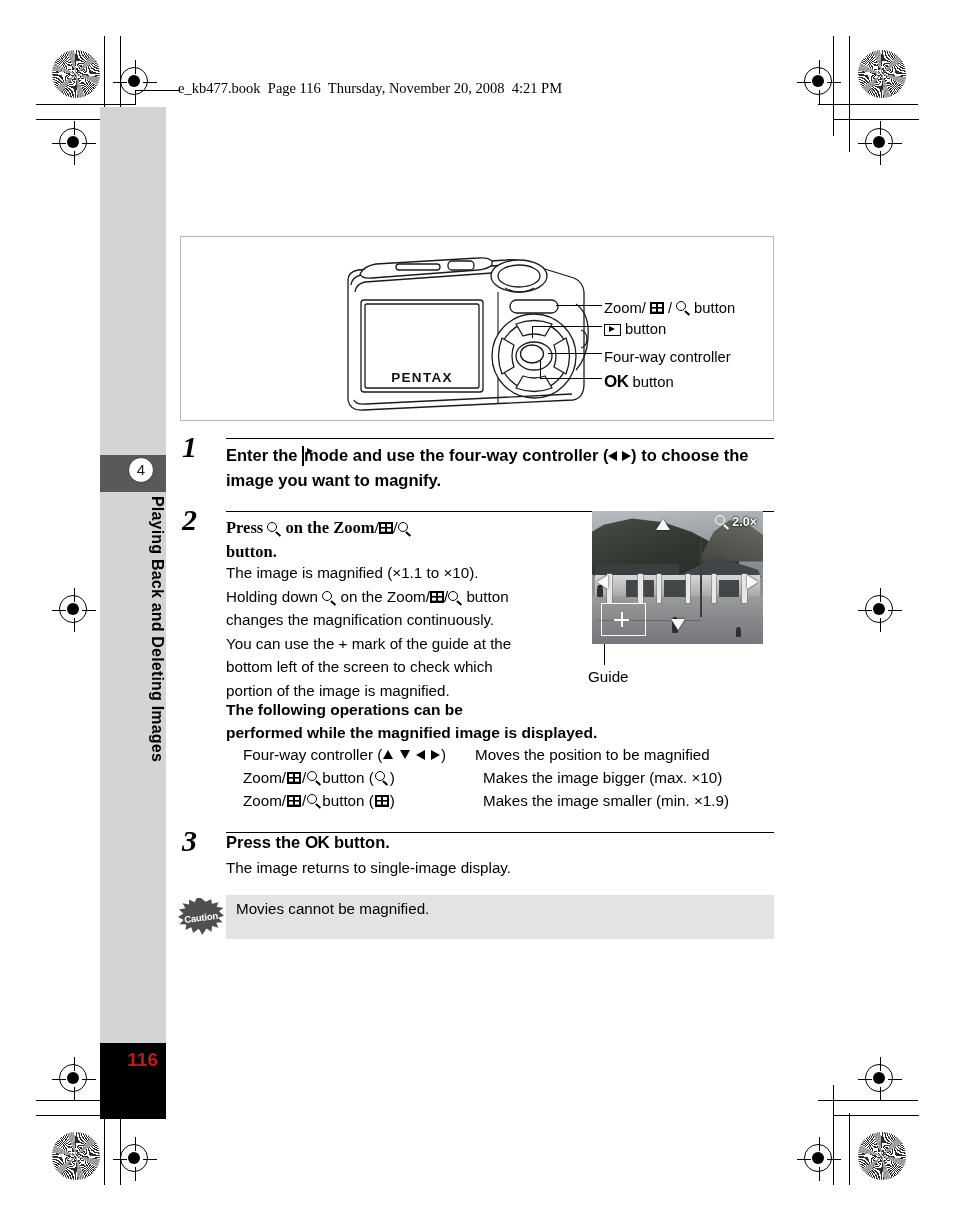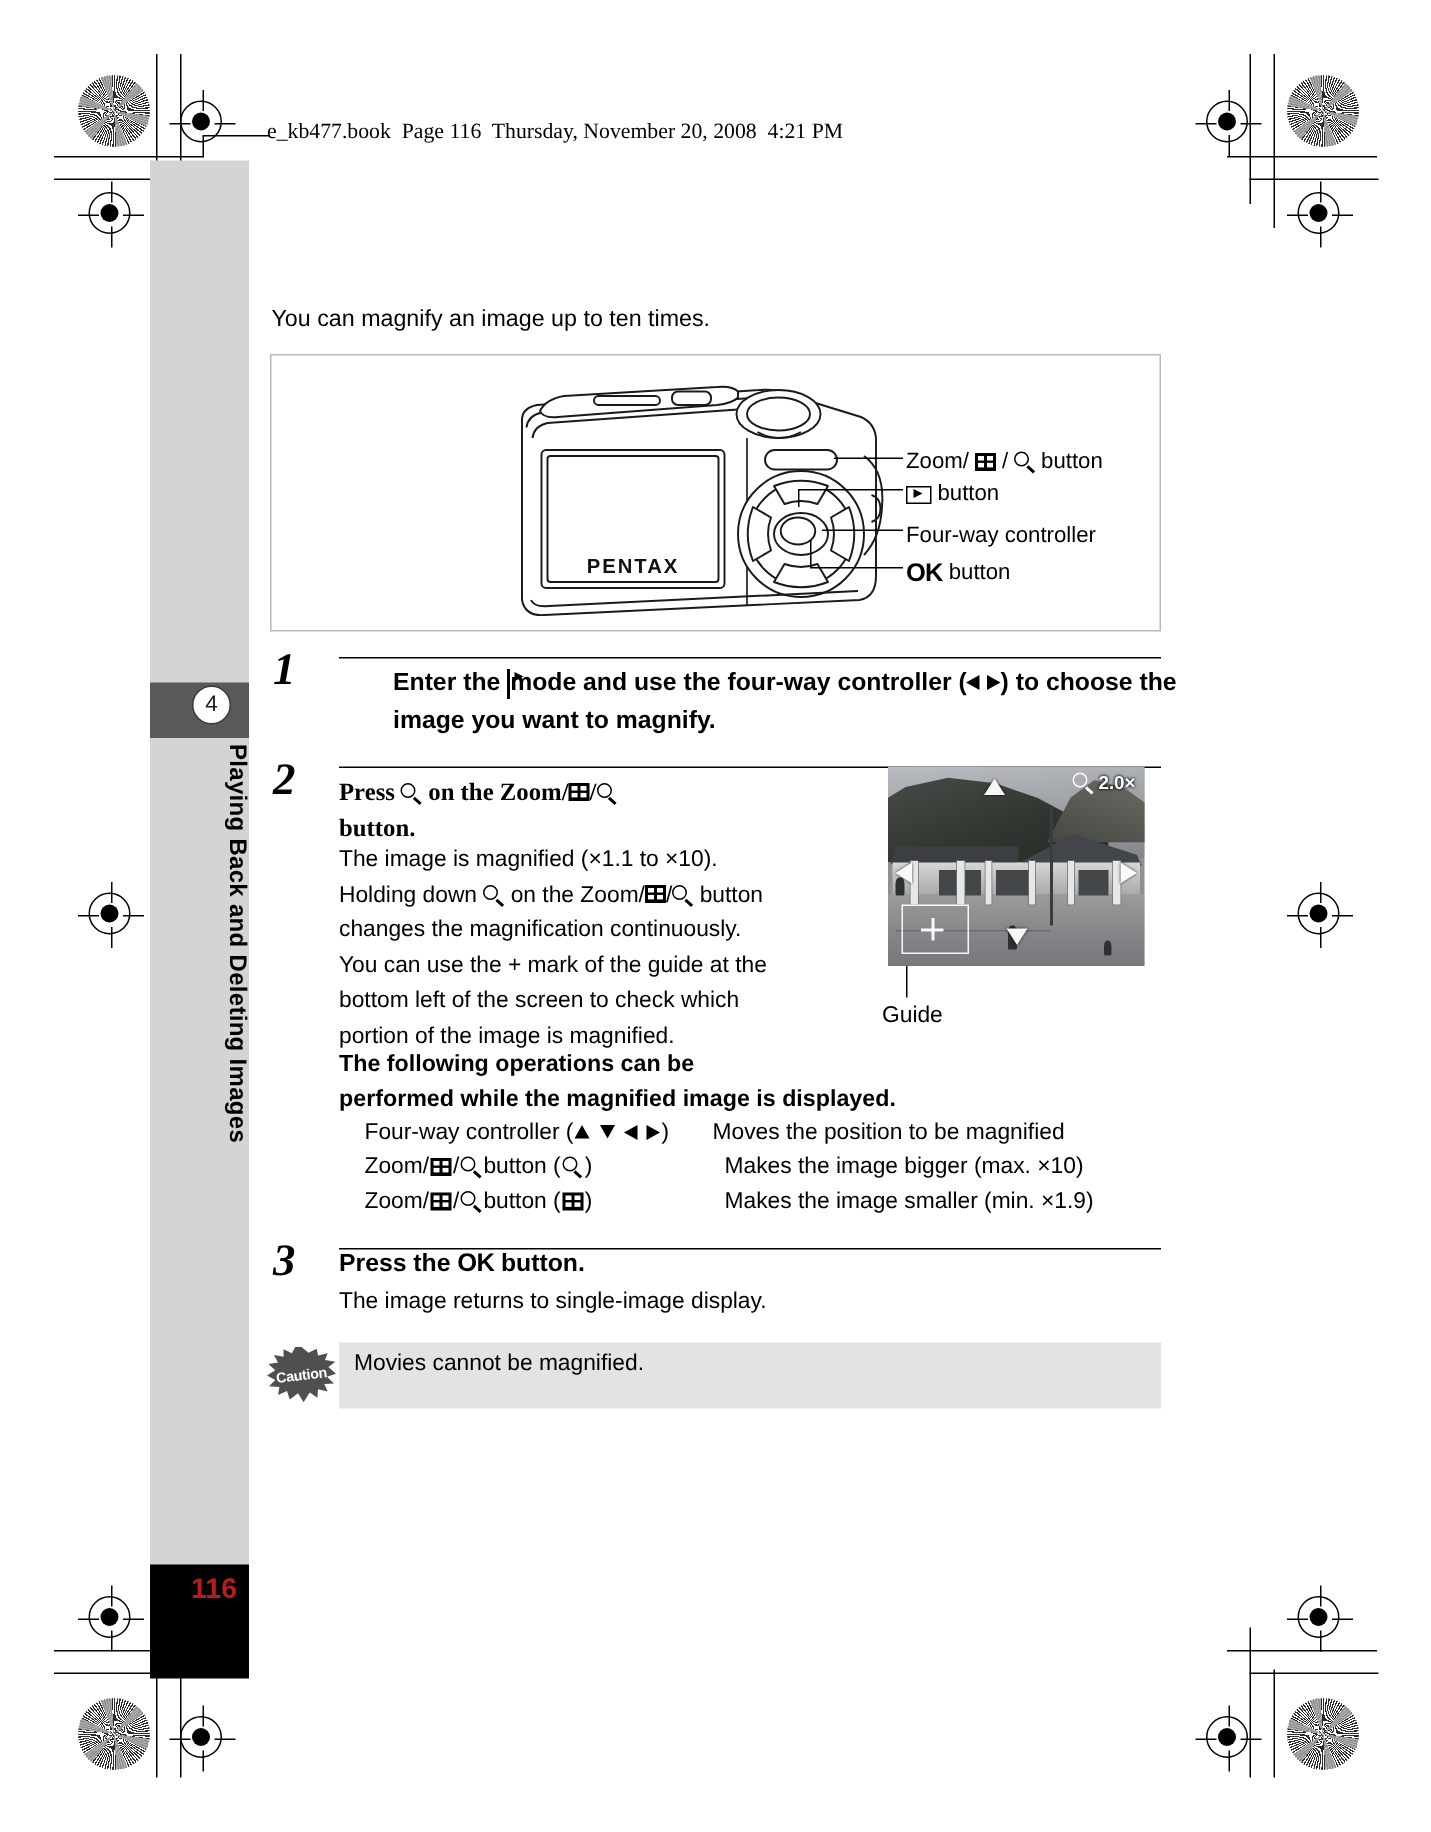--- a/index.html
+++ b/index.html
@@ -552,21 +552,20 @@
   <div class="runhead" style="left:178px; top:80px;">e_kb477.book  Page 116  Thursday, November 20, 2008  4:21 PM</div>
   <div class="cropline h" style="left:136px; top:90px; width:44px;"></div>
 
   <div class="sidebar"></div>
   <div class="chapter-bar"></div>
   <div class="chapter-badge">4</div>
   <div class="sidetext">Playing Back and Deleting Images</div>
   <div class="pagenum-box"></div>
   <div class="pagenum">116</div>
 
-  <div class="intro">You can magnify an image up to ten times.</div>
 
   <div class="figbox"></div>
 
   <div class="camera-wrap">
     <svg viewBox="0 0 260 166" width="260" height="166" xmlns="http://www.w3.org/2000/svg">
       <g fill="none" stroke="#1a1a1a" stroke-width="1.3" stroke-linejoin="round">
 
         <path d="M10 28 Q10 20 20 18 L168 8 Q178 7 184 10 L236 26 Q245 30 246 40 L246 132
                  Q246 146 235 148 L25 158 Q12 159 10 148 Z" fill="#ffffff"></path>
 
@@ -631,21 +630,21 @@
       <span>Four-way controller</span>
     </div>
     <div class="callout" style="margin-top:3px;">
       <span class="okglyph">OK</span>
         <span> button</span>
     </div>
   </div>
 
   <div class="stepnum" style="left:182px; top:430px;">1</div>
   <div class="steprule" style="left:226px; top:438px; width:548px;"></div>
-  <div class="stephead" style="left:226px; top:443px; width:550px;margin-left:36px;">
+  <div class="stephead" style="left:226px; top:443px; width:550px;">
     <span>Enter the </span><span class="ic-play"></span><span> mode and use the four-way controller (</span><span class="tri tri-l"></span>&nbsp;<span class="tri tri-r"></span><span>) to choose the image you want to magnify.</span>
   </div>
 
   <div class="stepnum" style="left:182px; top:503px;">2</div>
   <div class="steprule" style="left:226px; top:511px; width:548px;"></div>
   <div class="stephead" style="left:226px; top:516px; width:300px;font-family:Liberation Serif, serif;">
     <span>Press </span><span class="ic-mag"></span><span> on the Zoom/</span><span class="ic-thumb"></span><span>/</span><span class="ic-mag"></span><br><span>button.</span>
   </div>
 
   <div class="stepbody" style="left:226px; top:561px; width:350px;">

